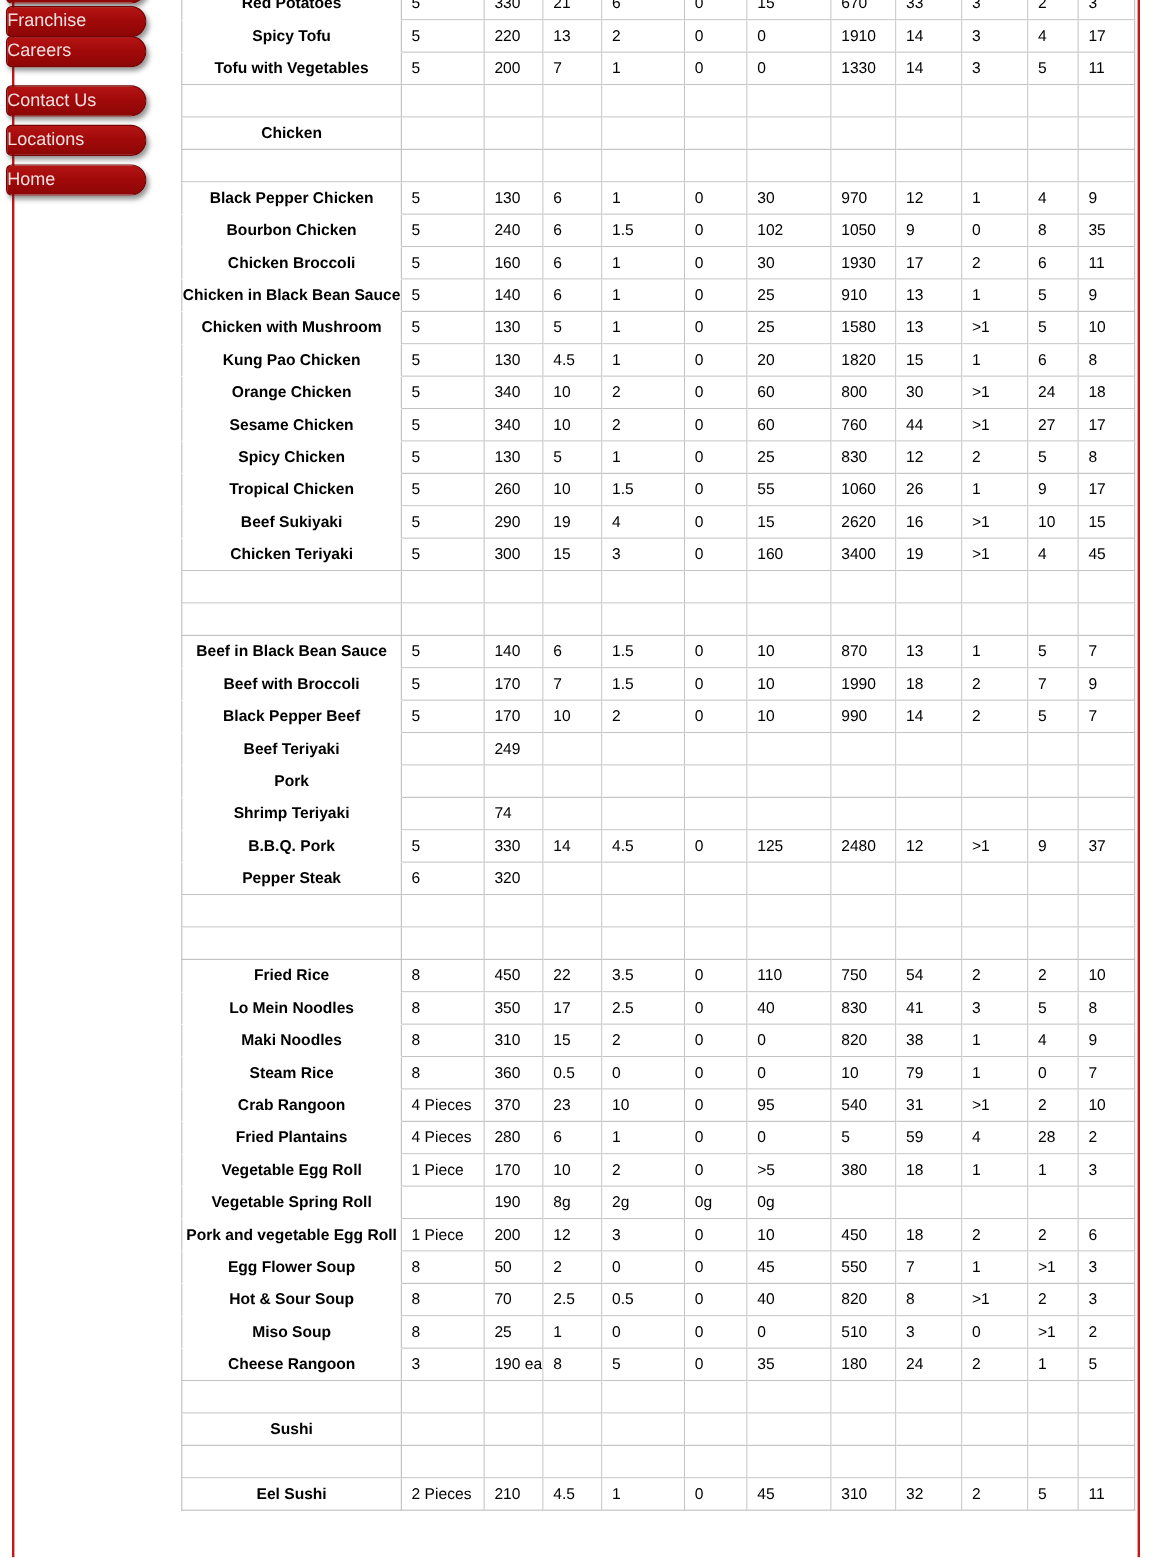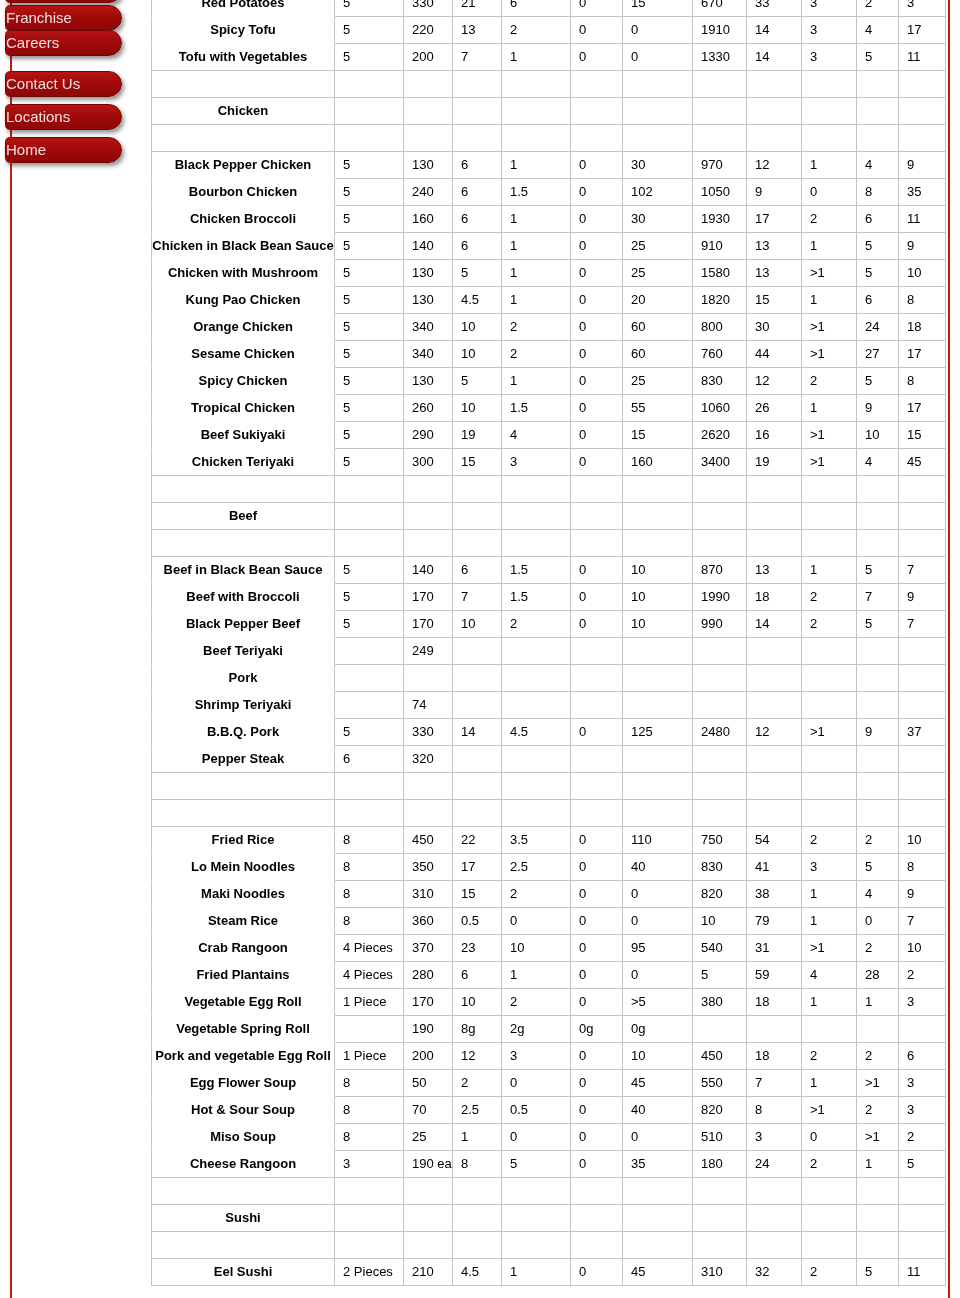--- a/index.html
+++ b/index.html
@@ -323,34 +323,20 @@
         <div class="cell val"></div>
         <div class="cell val"></div>
         <div class="cell val"></div>
         <div class="cell val"></div>
         <div class="cell val"></div>
         <div class="cell val"></div>
         <div class="cell val"></div>
         <div class="cell val"></div>
       </div>
       <div class="trow">
-        <div class="cell name">Beef</div>
-        <div class="cell val"></div>
-        <div class="cell val"></div>
-        <div class="cell val"></div>
-        <div class="cell val"></div>
-        <div class="cell val"></div>
-        <div class="cell val"></div>
-        <div class="cell val"></div>
-        <div class="cell val"></div>
-        <div class="cell val"></div>
-        <div class="cell val"></div>
-        <div class="cell val"></div>
-      </div>
-      <div class="trow">
         <div class="cell name"></div>
         <div class="cell val"></div>
         <div class="cell val"></div>
         <div class="cell val"></div>
         <div class="cell val"></div>
         <div class="cell val"></div>
         <div class="cell val"></div>
         <div class="cell val"></div>
         <div class="cell val"></div>
         <div class="cell val"></div>

